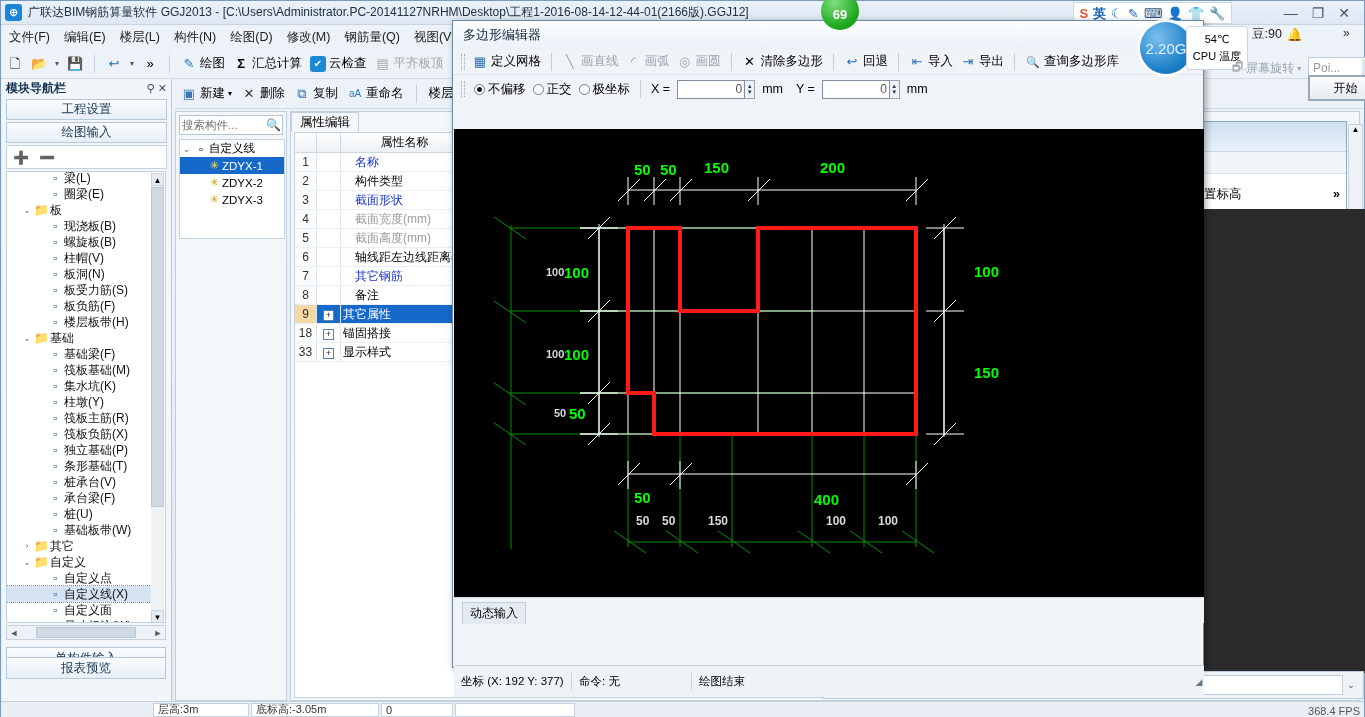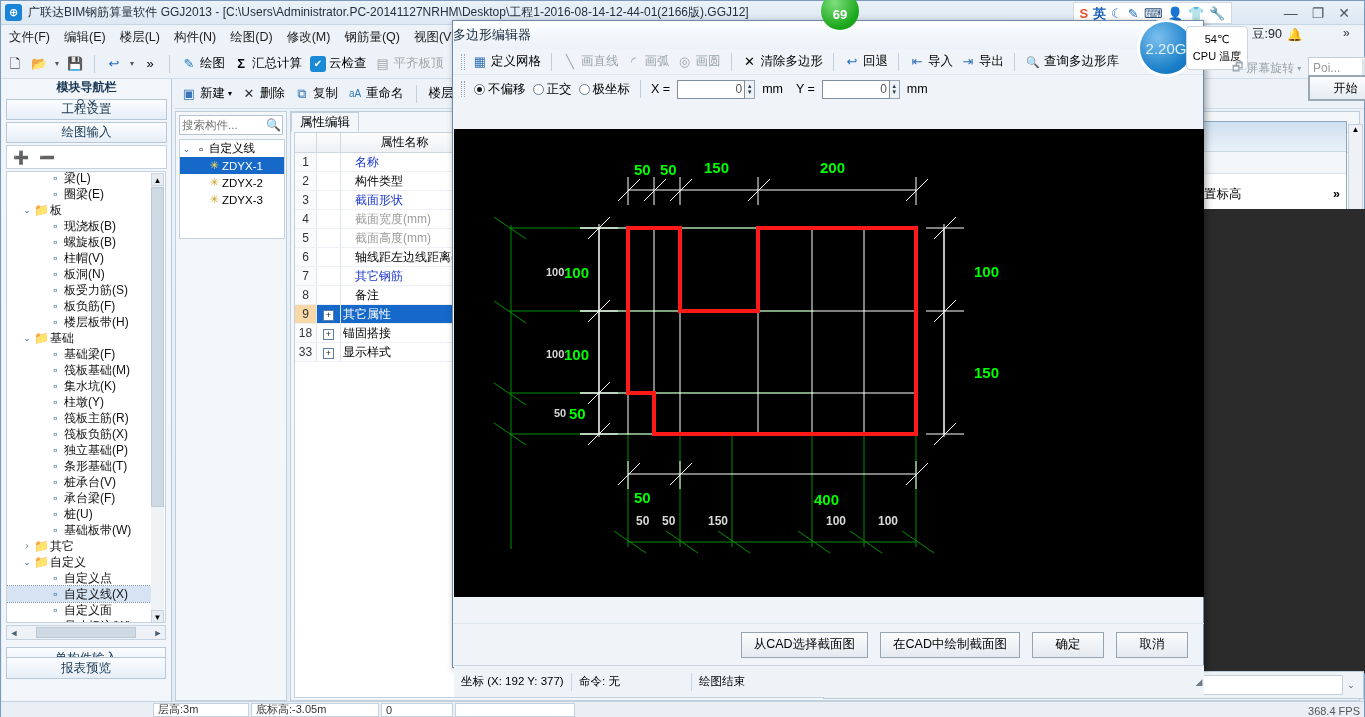--- a/index.html
+++ b/index.html
@@ -52,21 +52,21 @@
 
   
   #toolbar2 { position:absolute; left:174px; top:78px; width:1189px; height:30px;
     display:flex; align-items:center; padding-left:6px; gap:9px; font-size:12.5px;
     border-bottom:1px solid #cfdce8;}
 
   
   #module-nav { position:absolute; left:1px; top:78px; width:170px; height:625px;
     background:#f2f6fa; border-right:1px solid #b9c9d8;}
   #mn-header { height:18px; display:flex; align-items:center; justify-content:space-between;
-     padding:0 4px; font-size:12px; font-weight:bold; color:#13324f;flex-direction:column; }
+     padding:0 4px; font-size:12px; font-weight:bold; color:#13324f; }
   #mn-header .hi { font-size:11px; color:#35506b; }
   .mn-bar { height:21px; margin:2px 4px; background:linear-gradient(#fbfdff,#e6eef7);
      border:1px solid #b7c8d8; text-align:center; font-size:12.5px; line-height:19px; color:#18374f;}
   #mn-tools { height:24px; margin:2px 4px 0; background:#fff; border:1px solid #c3d2e0;
      display:flex; align-items:center; gap:10px; padding-left:6px; color:#2a7f2a; font-size:13px;}
   #mn-tree { position:absolute; left:4px; top:92px; width:160px; height:452px;
      background:#fff; border:1px solid #c3d2e0; overflow:hidden; }
   #mn-tree-inner { position:absolute; left:0; top:-2px; width:146px; }
   .tn { height:16px; display:flex; align-items:center; font-size:12px; white-space:nowrap; color:#111;}
   .tn .arrow { width:12px; text-align:center; color:#4b6e8f; font-size:9px;}
@@ -141,21 +141,21 @@
 
   #bottom-strip { position:absolute; left:0; top:700px; width:1363px; height:16px;
      background:#e9eff5; border-top:1px solid #c4d1de; display:flex; align-items:center; font-size:11px; color:#333;}
   #bottom-strip .bcell { height:14px; border:1px solid #c4d1de; background:#fff;
      display:flex; align-items:center; padding:0 4px; margin-right:2px; white-space:nowrap;}
   #fps { position:absolute; right:4px; bottom:0px; font-size:11px; color:#555;}
 
   
   #dlg { position:absolute; left:452px; top:20px; width:752px; height:648px;
      background:#f0f4f8; border:1px solid #6d8aa8; box-shadow:2px 2px 7px rgba(0,0,0,.35);}
-  #dlg-title { height:28px; display:flex; align-items:center; 
+  #dlg-title { height:28px; display:flex; align-items:center; padding-left:10px;
      font-size:13px; color:#10243a; background:linear-gradient(#fdfefe,#eaf1f8); }
   #dlg-tb { height:26px; display:flex; align-items:center; gap:7px; padding-left:8px; font-size:12.5px;
      border-bottom:1px solid #dde5ed;}
   #dlg-tb .tb-item.dim2 { color:#9aa3ab; }
   #dlg-opt { height:28px; display:flex; align-items:center; gap:7px; padding-left:8px; font-size:12.5px;}
   #dlg-opt .grip { width:4px; height:16px; border-left:1px dotted #9aa7b4; border-right:1px dotted #9aa7b4; margin-right:2px;}
   .radio { width:11px; height:11px; border-radius:50%; border:1px solid #6c7d8d; background:#fff;
      display:inline-block; position:relative; }
   .radio.on::after { content:""; position:absolute; left:2px; top:2px; width:5px; height:5px; border-radius:50%; background:#1a1a1a;}
   .numbox { width:68px; height:19px; border:1px solid #7d8e9e; background:#fff; display:flex; align-items:center;
@@ -826,27 +826,24 @@
                  L 462,99
                  L 462,305
                  L 200,305
                  L 200,264
                  L 174,264
                  Z" fill="none" stroke="#ff1a1a" stroke-width="4" stroke-linejoin="miter"></path>
       </g>
     </svg>
   </div>
 
-
-  <div id="dlg-buttons">
-    <div class="dbtn">从CAD选择截面图</div>
-    <div class="dbtn">在CAD中绘制截面图</div>
-    <div class="dbtn">确定</div>
-    <div class="dbtn">取消</div>
-  </div>
+  <div id="dyn-tab">
+    <span class="t">动态输入</span>
+  </div>
+
 
   <div id="dlg-status">
     <div class="ds" style="width:118px;">坐标 (X: 192 Y: 377)</div>
     <div class="ds" style="width:120px;">命令: 无</div>
     <div class="ds" style="flex:1;border-right:0;">绘图结束</div>
     <div style="width:10px;text-align:center;font-size:9px;color:#6a7a88;">◢</div>
   </div>
 </div>
 
 <div id="green-badge">69</div>

